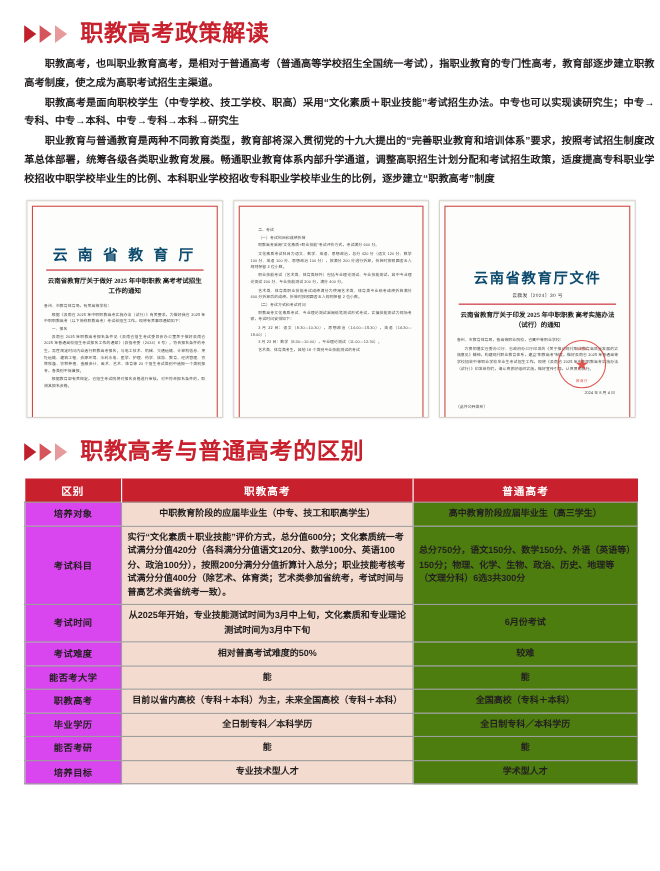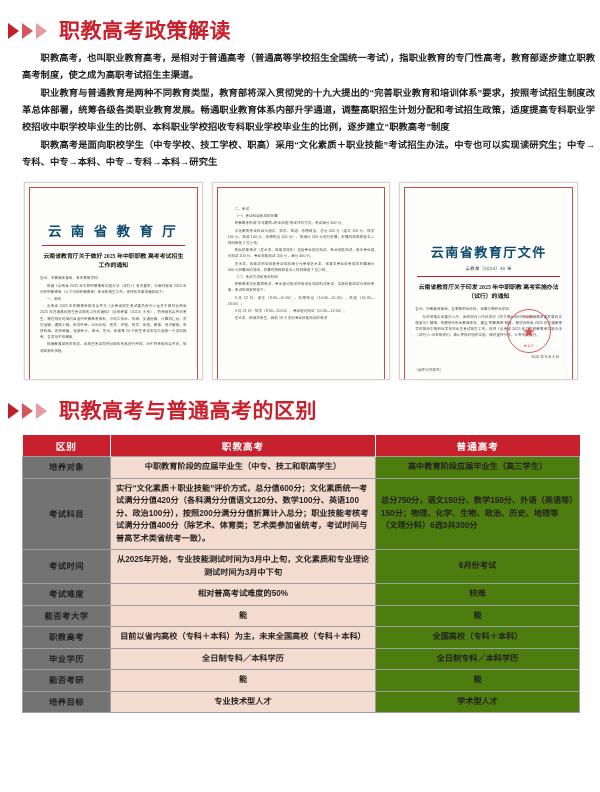--- a/index.html
+++ b/index.html
@@ -15,21 +15,21 @@
     overflow: hidden;
     position: relative;
   }
 
   .page { width: 600px; height: 792px; position: relative; }
 
   
   .section-heading {
     display: flex;
     align-items: center;
-    padding: 0 0 0 8px;
+    padding: 0 0 0 22px;
     margin: 0;
   }
   .arrows { display: flex; align-items: center; margin-right: 9px; }
   .tri {
     width: 0; height: 0;
     border-top: 8px solid transparent;
     border-bottom: 8px solid transparent;
     border-left: 11px solid #c0202b;
     margin-right: 3px;
   }
@@ -185,21 +185,21 @@
   table.cmp td {
     border: 1px solid #9e9e9e;
     padding: 4px 5px;
     vertical-align: middle;
     line-height: 12.5px;
     color: #231f20;
     font-weight: bold;
   }
   td.label {
     text-align: center;
-    background: #737373;
+    background: #d946ef;
     font-size: 8.4px;
     letter-spacing: .4px;
   }
   td.mid {
     background: #f3dccf;
     text-align: center;
   }
   td.mid.left-align { text-align: left; }
   td.right {
     background: #4d7c0f;
@@ -224,22 +224,22 @@
       <span class="tri t2"></span>
       <span class="tri t3"></span>
     </span>
     <span class="section-title">职教高考政策解读</span>
   </div>
 
   <div class="gap-9"></div>
 
   <div class="body-copy">
     <p class="para">职教高考，也叫职业教育高考，是相对于普通高考（普通高等学校招生全国统一考试），指职业教育的专门性高考，教育部逐步建立职教高考制度，使之成为高职考试招生主渠道。</p>
+    <p class="para">职教高考是面向职校学生（中专学校、技工学校、职高）采用“文化素质＋职业技能”考试招生办法。中专也可以实现读研究生；中专→专科、中专→本科、中专→专科→本科→研究生</p>
     <p class="para">职业教育与普通教育是两种不同教育类型，教育部将深入贯彻党的十九大提出的“完善职业教育和培训体系”要求，按照考试招生制度改革总体部署，统筹各级各类职业教育发展。畅通职业教育体系内部升学通道，调整高职招生计划分配和考试招生政策，适度提高专科职业学校招收中职学校毕业生的比例、本科职业学校招收专科职业学校毕业生的比例，逐步建立“职教高考”制度</p>
-    <p class="para">职教高考是面向职校学生（中专学校、技工学校、职高）采用“文化素质＋职业技能”考试招生办法。中专也可以实现读研究生；中专→专科、中专→本科、中专→专科→本科→研究生</p>
   </div>
 
   <div class="docs-row">
 
     <div class="doc">
       <div class="doc-frame"></div>
       <div class="doc-inner">
         <div class="doc-bigtitle">云 南 省 教 育 厅</div>
         <div class="doc-rule"></div>
         <div class="doc-subtitle">云南省教育厅关于做好 2025 年中职职教

